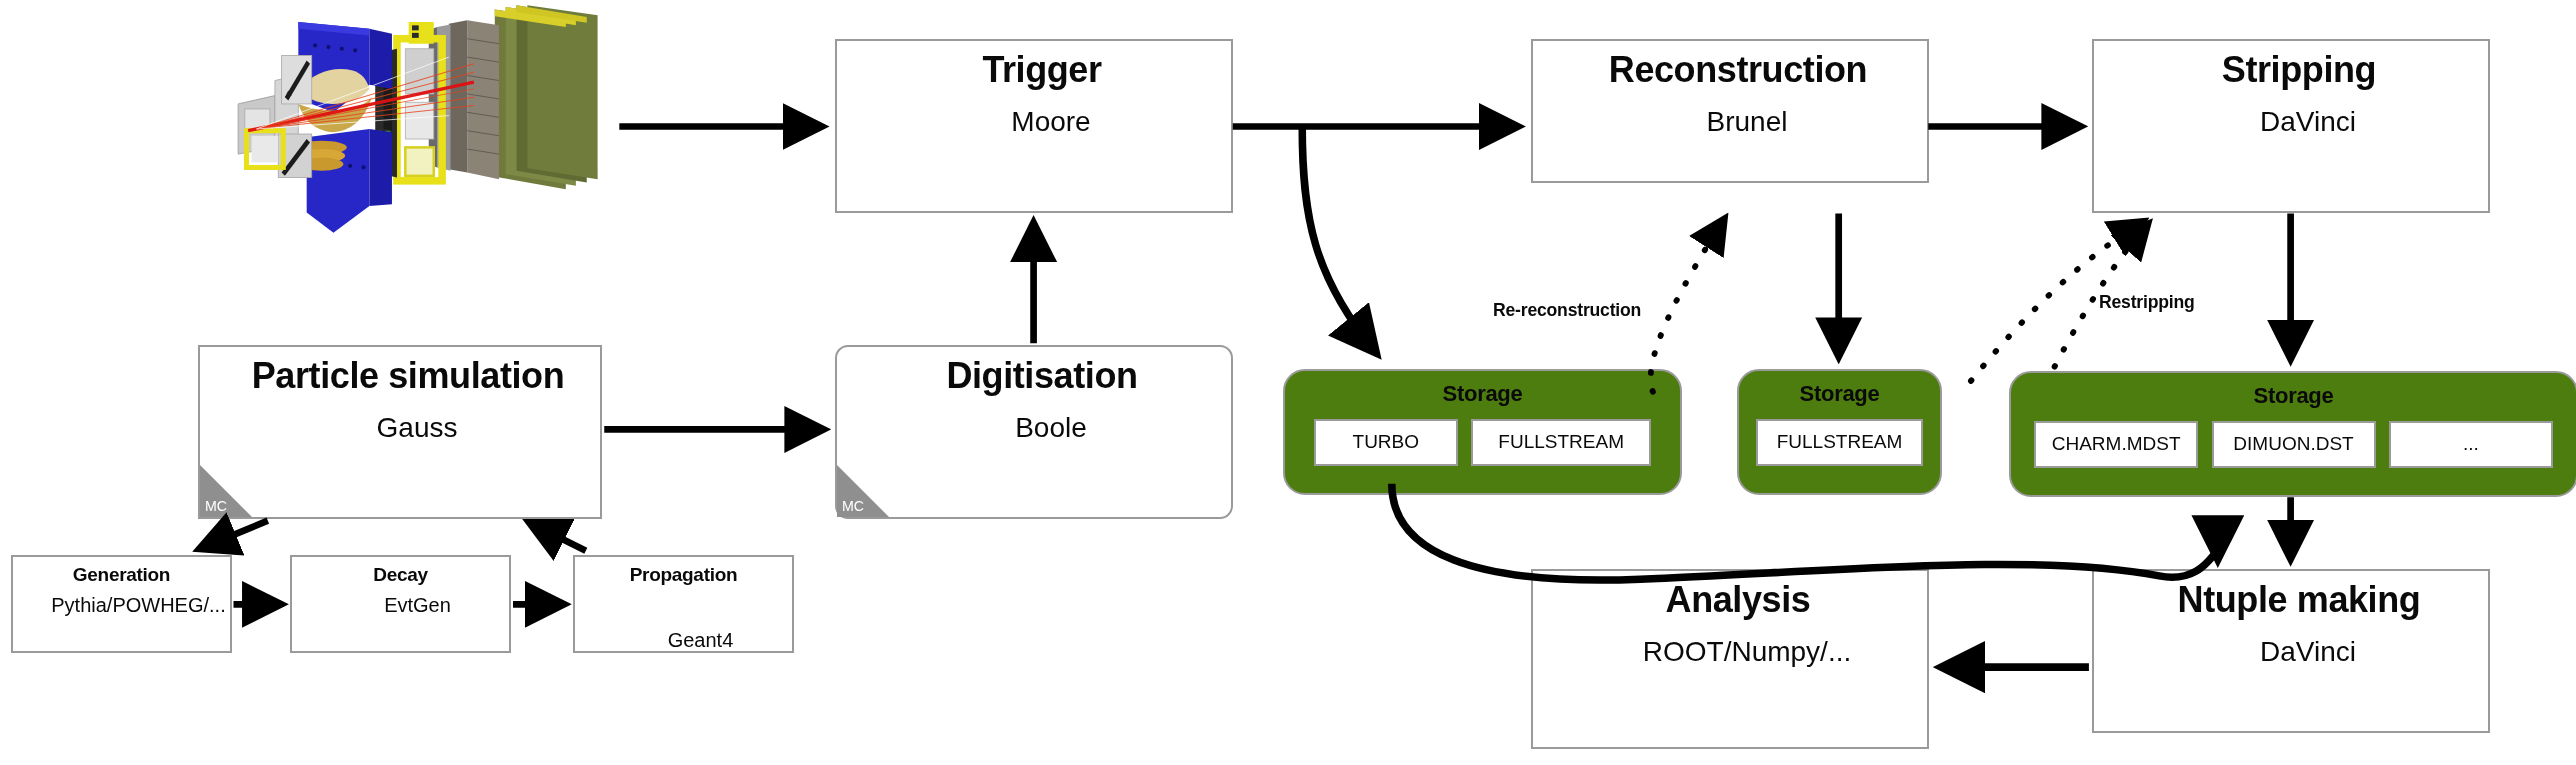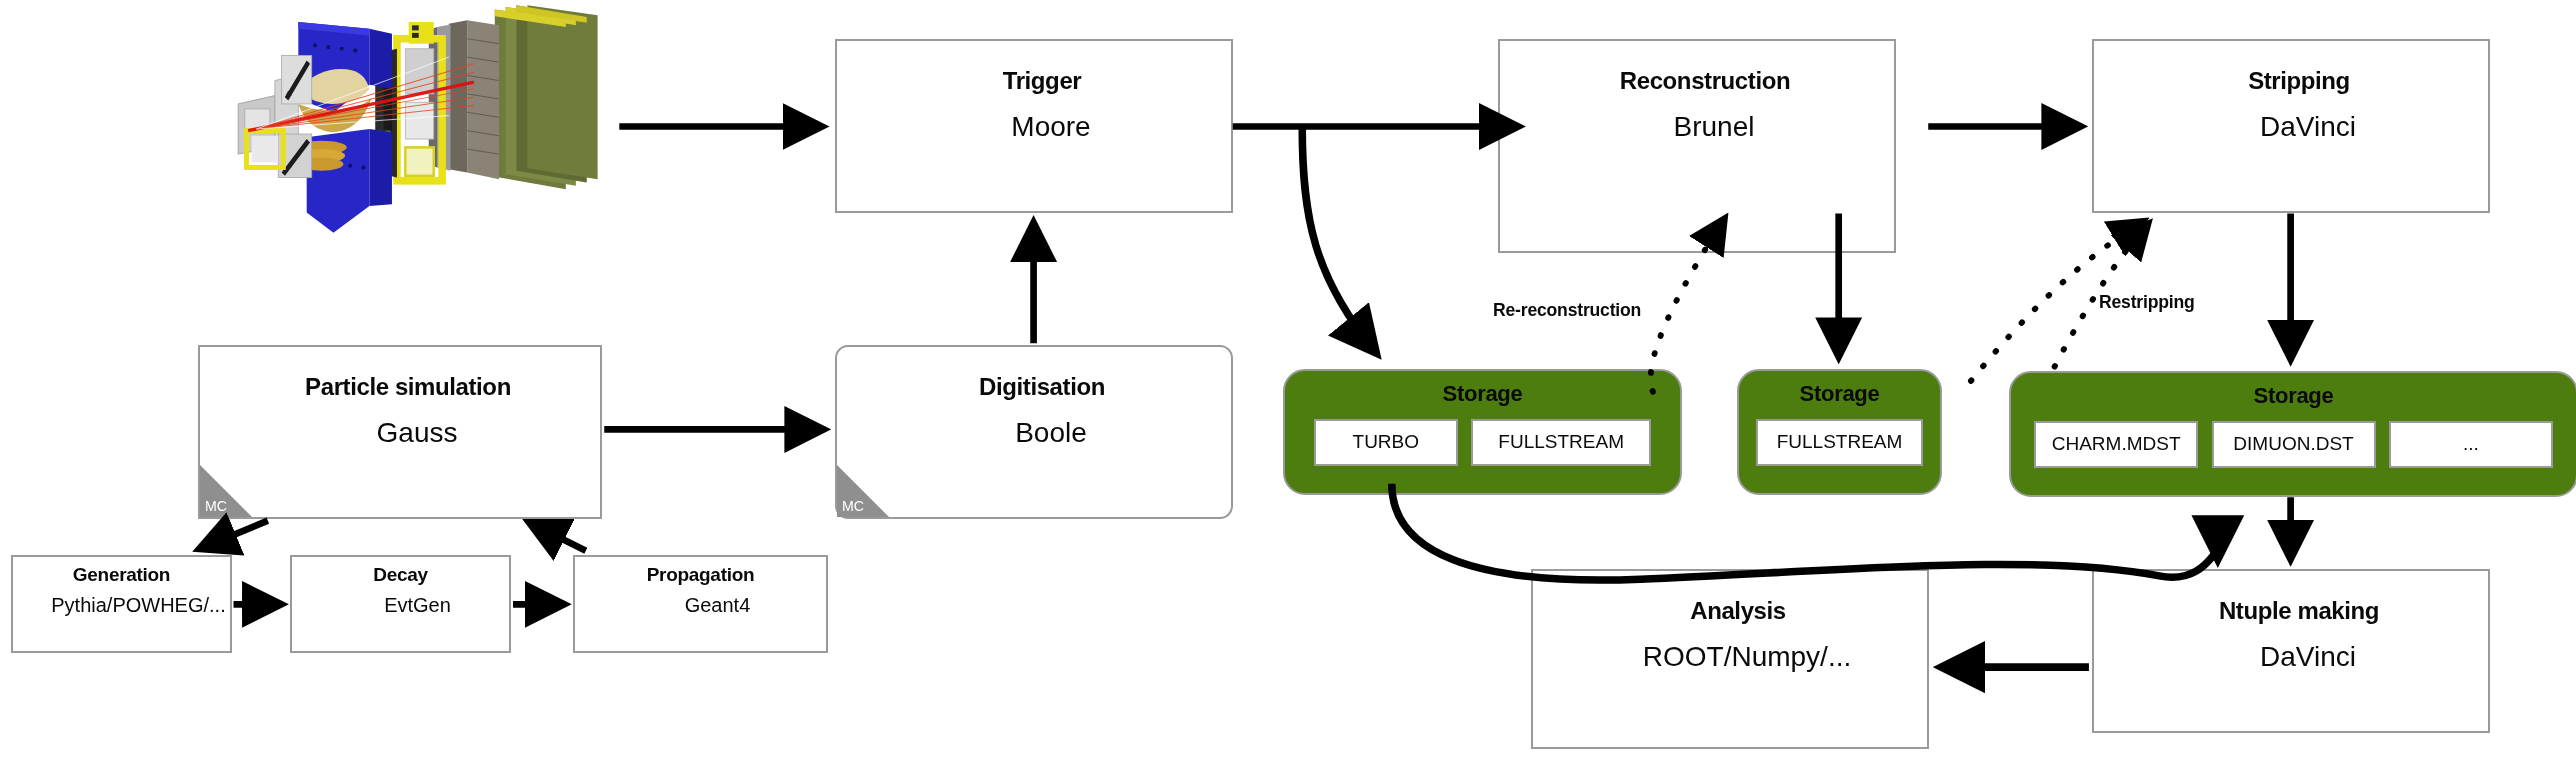--- a/index.html
+++ b/index.html
@@ -38,21 +38,21 @@
   }
   .box .sub {
     font-weight: normal;
     color: #0a0a0a;
     text-align: center;
     line-height: 1.05;
     width: 100%;
     padding-left: 34px;
   }
   
-  .stage .title { font-size: 24px; margin-top: 27px; letter-spacing: -0.4px; padding-left: 16px; }
+  .stage .title { font-size: 36px; margin-top: 10px; letter-spacing: -0.4px; padding-left: 16px; }
   .stage .sub   { font-size: 28px; margin-top: 18.4px; }
   
   .mini .title { font-size: 19px; margin-top: 8.4px; letter-spacing: -0.3px; }
   .mini .sub   { font-size: 20px; margin-top: 10px; }
 
   
   .mc-flag {
     position: absolute;
     left: 0;
     bottom: 0;
@@ -250,21 +250,21 @@
         <line x1="70" y1="148" x2="300" y2="132"></line>
       </g>
     </svg>
   </div>
 
   <div class="box stage" style="left:835px; top:39px; width:398px; height:174px;">
     <div class="title">Trigger</div>
     <div class="sub">Moore</div>
   </div>
 
-  <div class="box stage" style="left:1498px; top:39px; width:398px; height:214px;">
+  <div class="box stage" style="left:1531px; top:39px; width:398px; height:144px;">
     <div class="title">Reconstruction</div>
     <div class="sub">Brunel</div>
   </div>
 
   <div class="box stage" style="left:2092px; top:39px; width:398px; height:174px;">
     <div class="title">Stripping</div>
     <div class="sub">DaVinci</div>
   </div>
 
   <div class="box stage" style="left:198px; top:345px; width:404px; height:174px;">
@@ -298,21 +298,21 @@
   <div class="box mini" style="left:11px; top:555px; width:221px; height:98px;">
     <div class="title">Generation</div>
     <div class="sub">Pythia/POWHEG/...</div>
   </div>
 
   <div class="box mini" style="left:290px; top:555px; width:221px; height:98px;">
     <div class="title">Decay</div>
     <div class="sub">EvtGen</div>
   </div>
 
-  <div class="box mini" style="left:573px; top:555px; width:255px; height:98px;">
+  <div class="box mini" style="left:573px; top:555px; width:221px; height:98px;justify-content:space-between;">
     <div class="title">Propagation</div>
     <div class="sub">Geant4</div>
   </div>
 
   <div class="storage" style="left:1283px; top:369px; width:399px; height:126px;">
     <div class="st-title">Storage</div>
     <div class="chips">
       <div class="chip" style="width:144px;">TURBO</div>
       <div class="chip" style="width:180px;">FULLSTREAM</div>
     </div>

